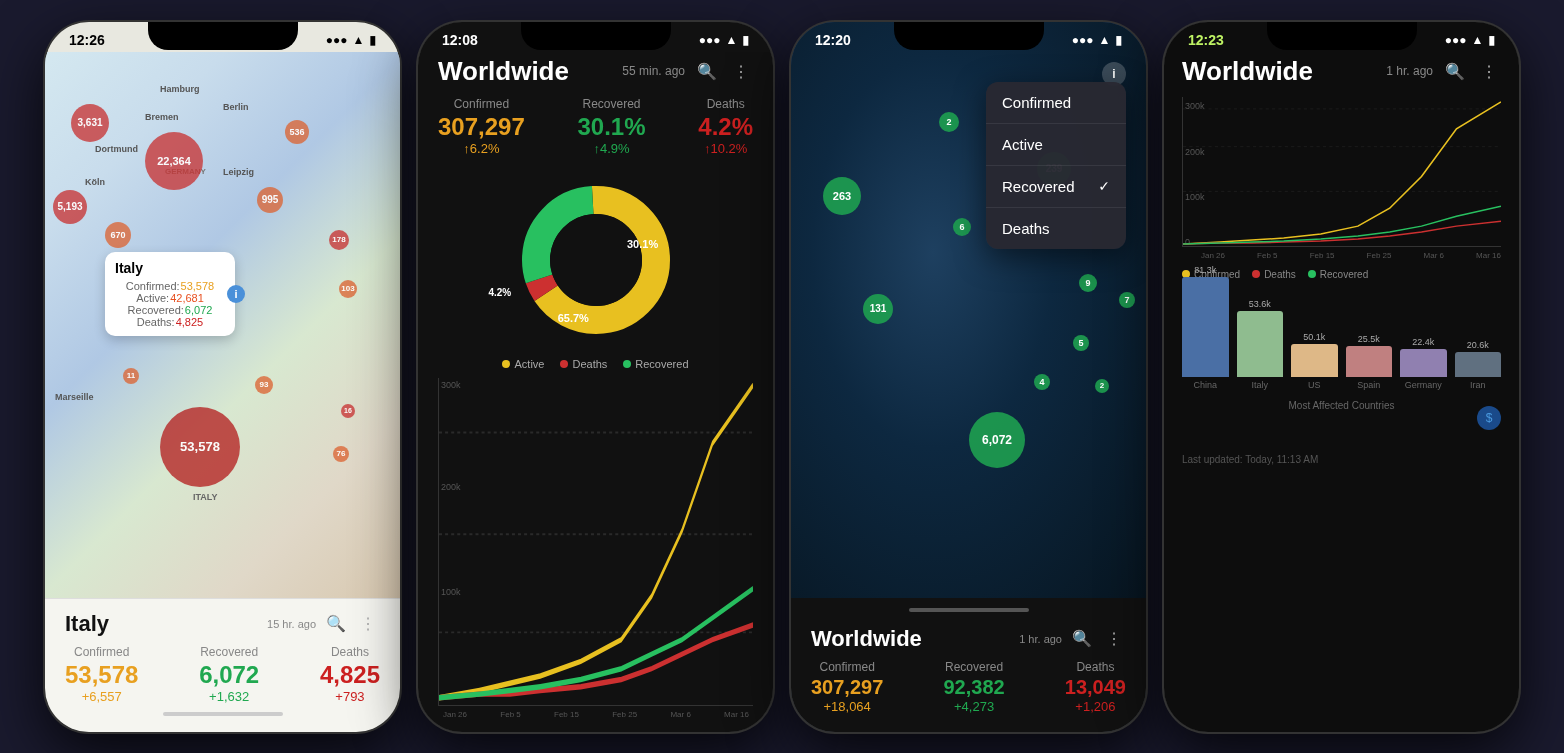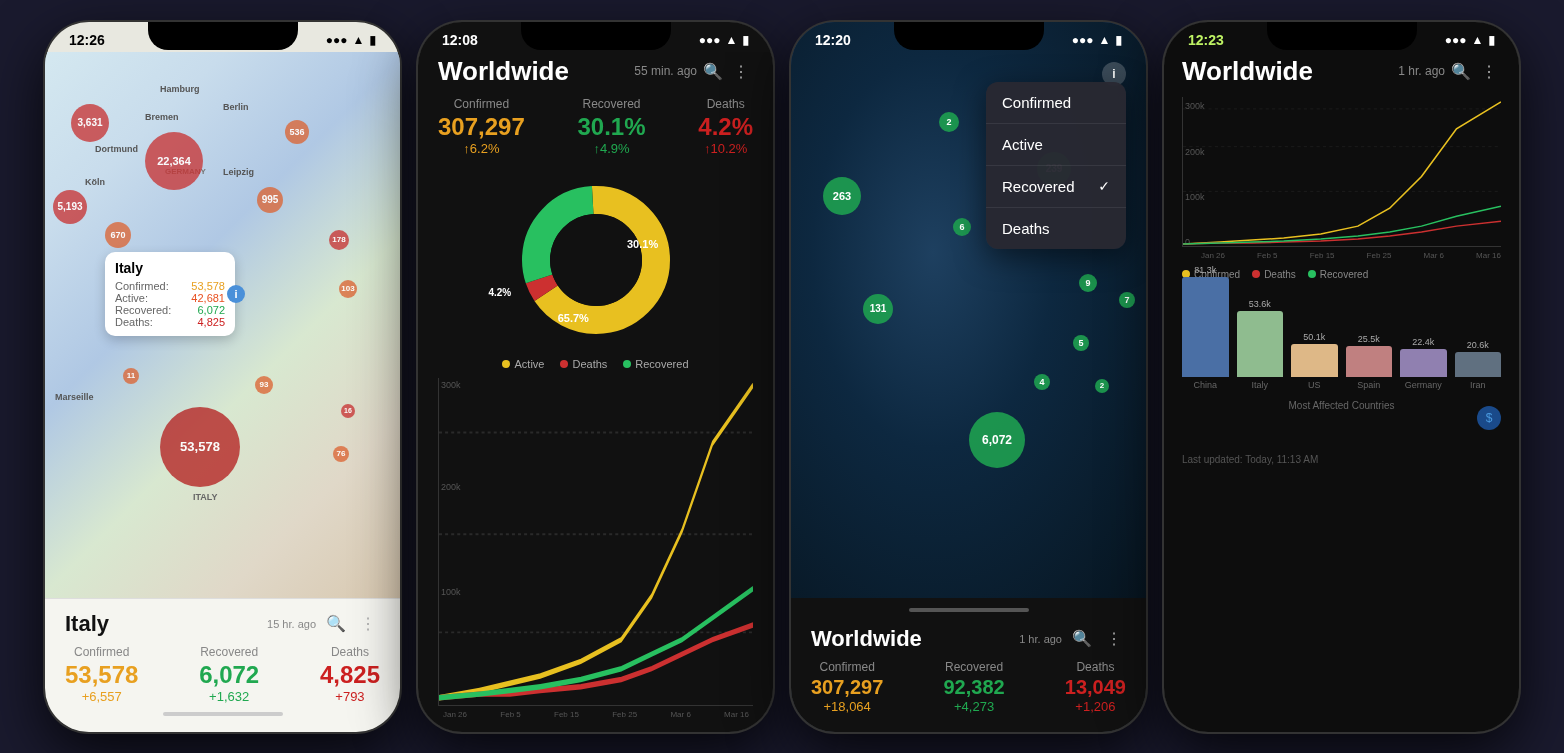--- a/index.html
+++ b/index.html
@@ -101,21 +101,21 @@
       background: white;
       border-radius: 10px;
       padding: 8px 10px;
       font-size: 11px;
       box-shadow: 0 4px 12px rgba(0,0,0,0.2);
       left: 60px;
       top: 200px;
       min-width: 130px;
     }
     .info-popup-title { font-size: 14px; font-weight: 700; margin-bottom: 4px; }
-    .info-row { display: flex; justify-content: space-between; gap: 1px; }
+    .info-row { display: flex; justify-content: center; gap: 1px; }
     .info-label { color: #666; }
     .confirmed-val { color: #e8a020; }
     .active-val { color: #e85020; }
     .recovered-val { color: #20a850; }
     .deaths-val { color: #cc2020; }
     .phone1-bottom {
       background: #f5f5f0;
       padding: 12px 20px 16px;
       border-top: 1px solid #ddd;
     }
@@ -155,21 +155,21 @@
       display: flex;
       flex-direction: column;
     }
     .worldwide-header {
       display: flex;
       justify-content: space-between;
       align-items: center;
       padding: 4px 0 10px;
     }
     .worldwide-title { font-size: 26px; font-weight: 700; color: #fff; }
-    .header-right { display: flex; align-items: center; gap: 4px; font-size: 12px; color: #888; }
+    .header-right { display: flex; align-items: center; gap: 10px; font-size: 12px; color: #888; }
     .dark-stats-row {
       display: flex;
       justify-content: space-between;
       margin-bottom: 6px;
     }
     .dark-stat-col { text-align: center; }
     .dark-stat-label { font-size: 12px; color: #888; margin-bottom: 2px; }
     .dark-stat-value { font-size: 24px; font-weight: 700; }
     .dark-stat-change { font-size: 13px; }
     .donut-container {

